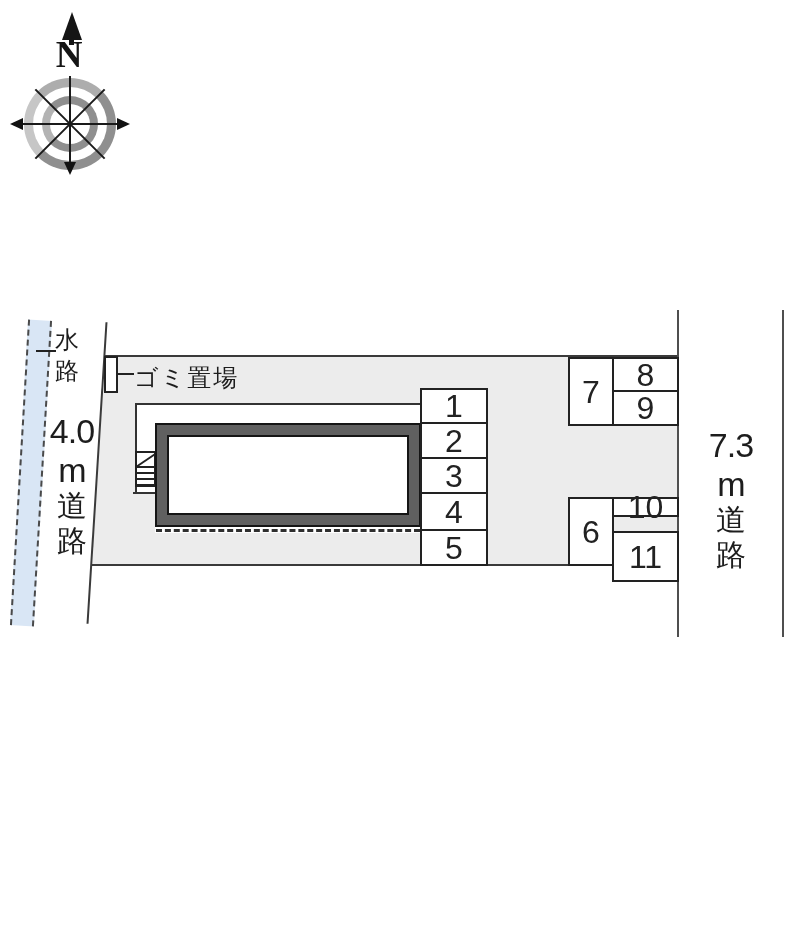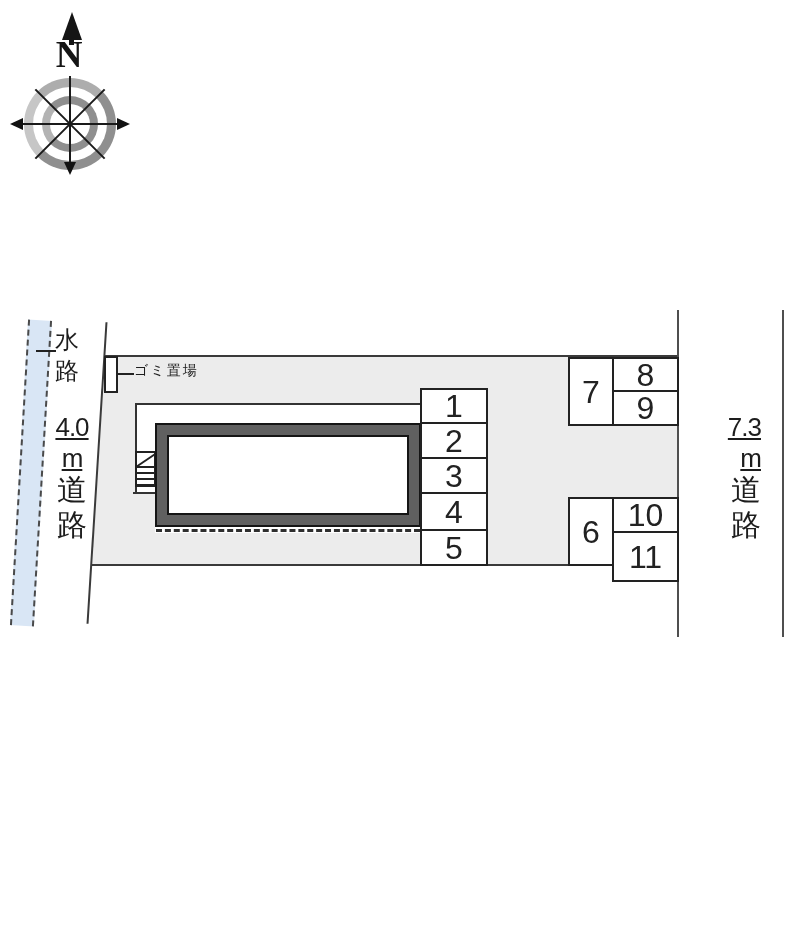--- a/index.html
+++ b/index.html
@@ -60,22 +60,22 @@
 
   
   .garbage-box{position:absolute;left:104px;top:356px;width:14px;height:37px;background:#fff;
     border:2px solid #222;box-sizing:border-box;}
 
   
   .tick{position:absolute;background:#222;height:2px;}
   .v-label{position:absolute;display:flex;flex-direction:column;align-items:center;color:#1d1d1d;}
   .waterway-label{left:53px;top:328px;width:28px;font-size:24px;gap:7px;line-height:1;}
   .road-label{width:60px;font-size:30px;gap:4px;line-height:1.02;}
-  .road-label .num{font-size:26px;letter-spacing:-1px;text-decoration:underline;}
-  .garbage-label{position:absolute;left:134px;top:362px;font-size:14px;letter-spacing:2px;color:#1d1d1d;}
+  .road-label .num{font-size:34px;letter-spacing:-1px;}
+  .garbage-label{position:absolute;left:134px;top:362px;font-size:24px;letter-spacing:2px;color:#1d1d1d;}
 </style>
 </head>
 <body>
 
 <div class="canvas">
 
   <div class="abs" style="left:0;top:0;width:160px;height:190px;">
     <div class="ring-outer"></div>
     <div class="ring-inner"></div>
     <div class="ray ray-d1"></div>
@@ -135,40 +135,40 @@
     </div>
   <div class="pbox" style="left:612px;top:357px;width:67px;height:35px;">
       <span>8</span>
     </div>
   <div class="pbox" style="left:612px;top:390px;width:67px;height:36px;">
       <span>9</span>
     </div>
   <div class="pbox" style="left:568px;top:497px;width:46px;height:69px;">
       <span>6</span>
     </div>
-  <div class="pbox" style="left:612px;top:497px;width:67px;height:36px;">
+  <div class="pbox" style="left:612px;top:497px;width:67px;height:20px;">
       <span>10</span>
     </div>
   <div class="pbox" style="left:612px;top:531px;width:67px;height:51px;">
       <span>11</span>
     </div>
 
   <div class="tick" style="left:36px;top:350px;width:20px;"></div>
   <div class="v-label waterway-label">
     <span>水</span>
     <span>路</span>
   </div>
 
   <div class="v-label road-label" style="left:42px;top:414px;">
     <span class="num">4.0</span>
     <span class="num">m</span>
     <span>道</span>
     <span>路</span>
   </div>
 
-  <div class="v-label road-label" style="left:701px;top:414px;align-items:flex-end;">
+  <div class="v-label road-label" style="left:701px;top:428px;">
     <span class="num">7.3</span>
     <span class="num">m</span>
     <span>道</span>
     <span>路</span>
   </div>
 
 </div>
 
 </body></html>

